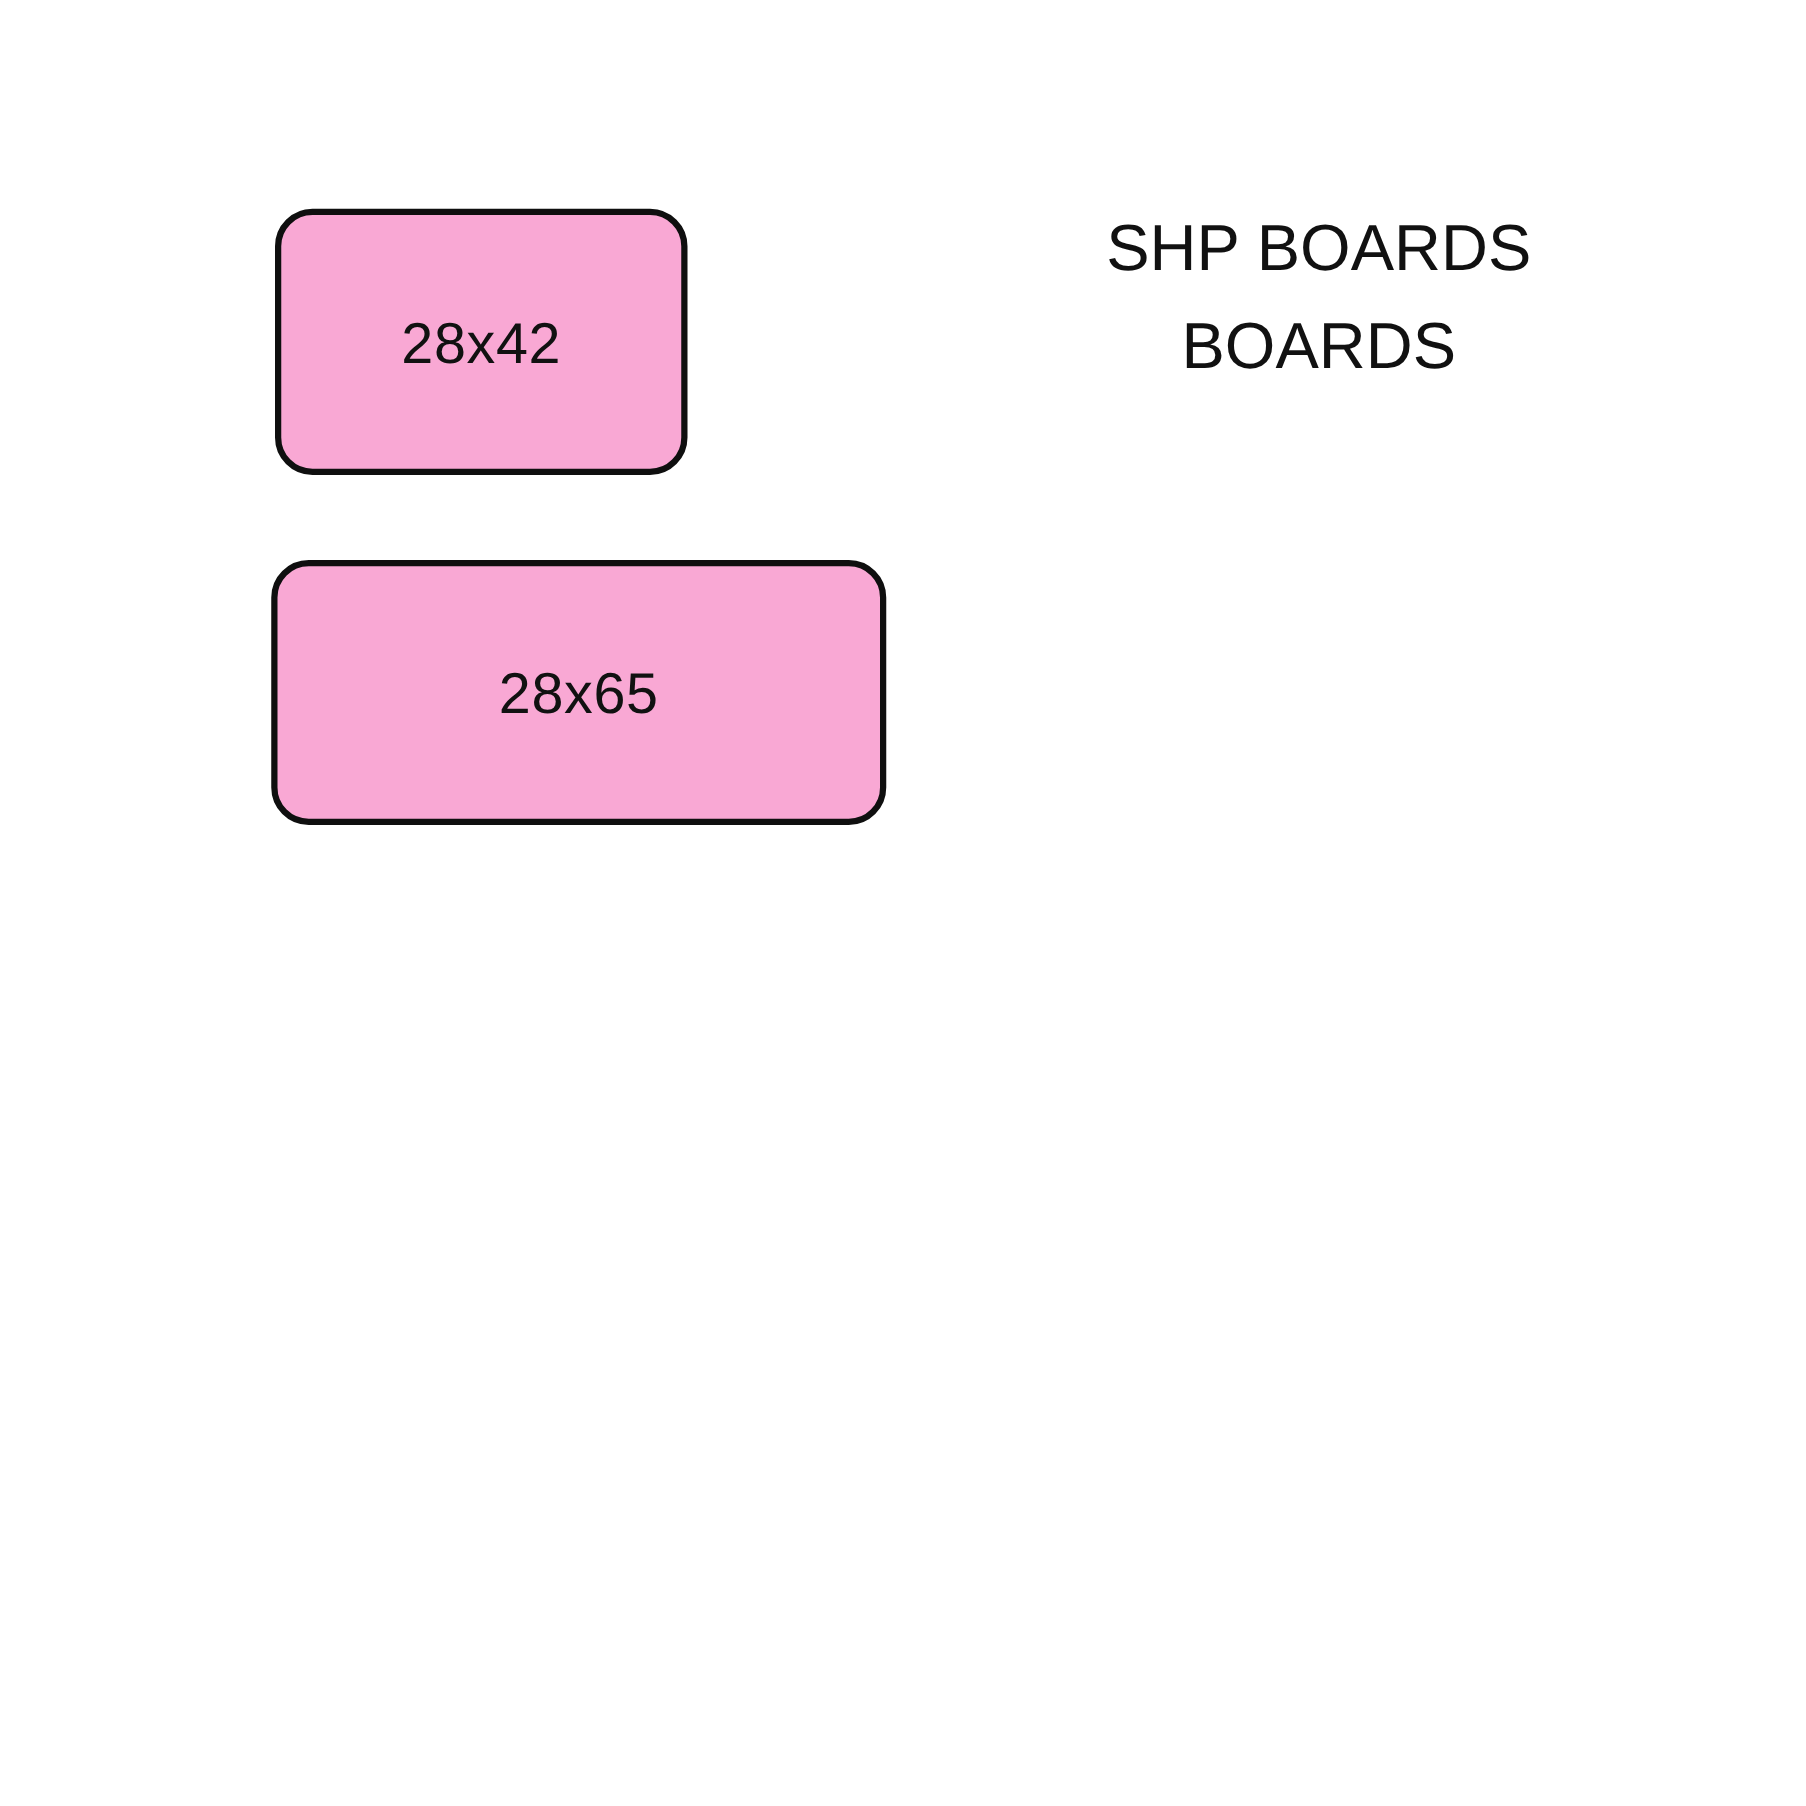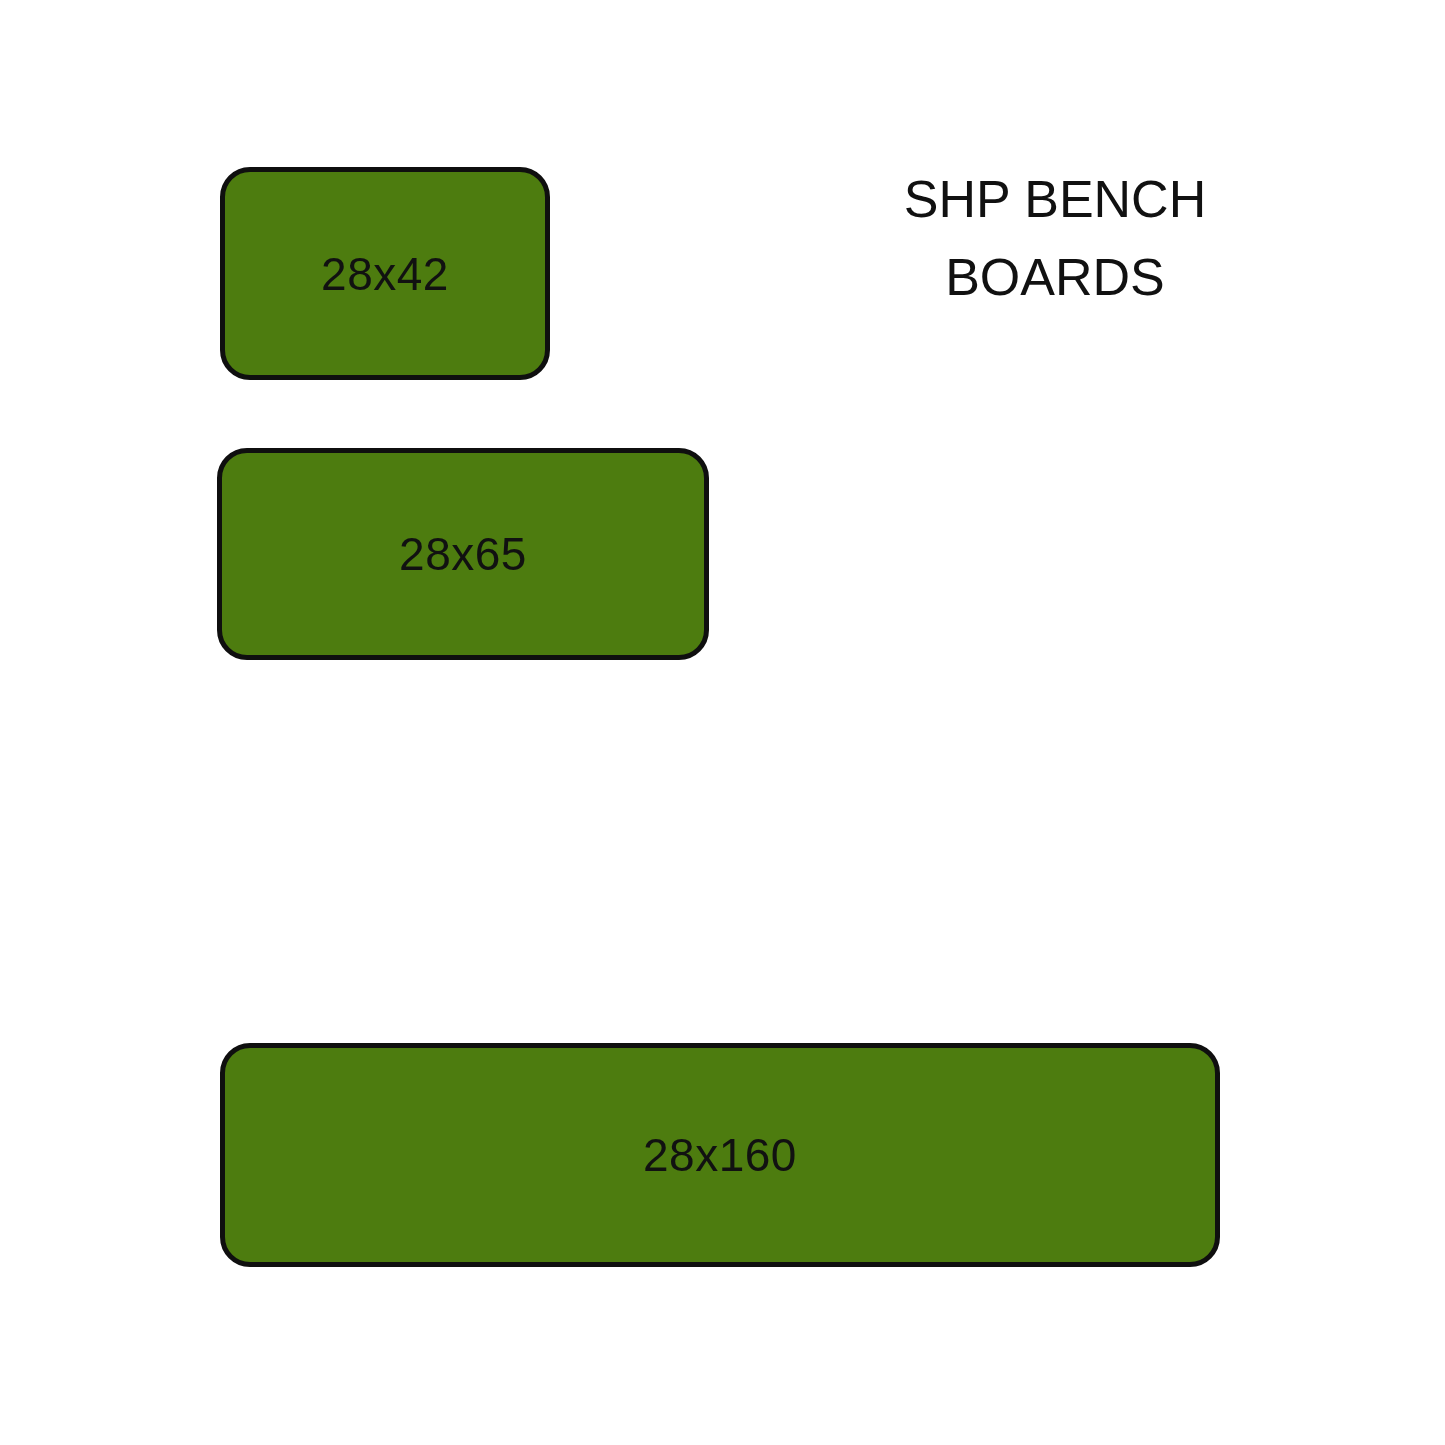--- a/index.html
+++ b/index.html
@@ -12,21 +12,21 @@
   .canvas {
     position: relative;
     width: 1445px; height: 1445px;
     background: #ffffff;
     overflow: hidden;
   }
   .board {
     position: absolute;
     border: 5px solid #0f0f0f;
     border-radius: 30px;
-    background: #4d7c0f;
+    background: #f9a8d4;
     display: flex;
     align-items: center;
     justify-content: center;
   }
   .board-label {
     font-size: 46px;
     letter-spacing: 0.5px;
     color: #111111;
   }
   .board-1 { left: 220px; top: 167px;  width: 330px;  height: 213px; }
@@ -42,30 +42,27 @@
     line-height: 78px;
     color: #111111;
   }
 </style>
 </head>
 <body>
 
 <div class="canvas">
 
   <div class="title">
-    <div>SHP BENCH</div>
+    <div>SHP BOARDS</div>
     <div>BOARDS</div>
   </div>
 
   <div class="board board-1">
     <span class="board-label">28x42</span>
   </div>
 
   <div class="board board-2">
     <span class="board-label">28x65</span>
   </div>
 
 
-  <div class="board board-4">
-    <span class="board-label">28x160</span>
-  </div>
 
 </div>
 
 </body></html>

